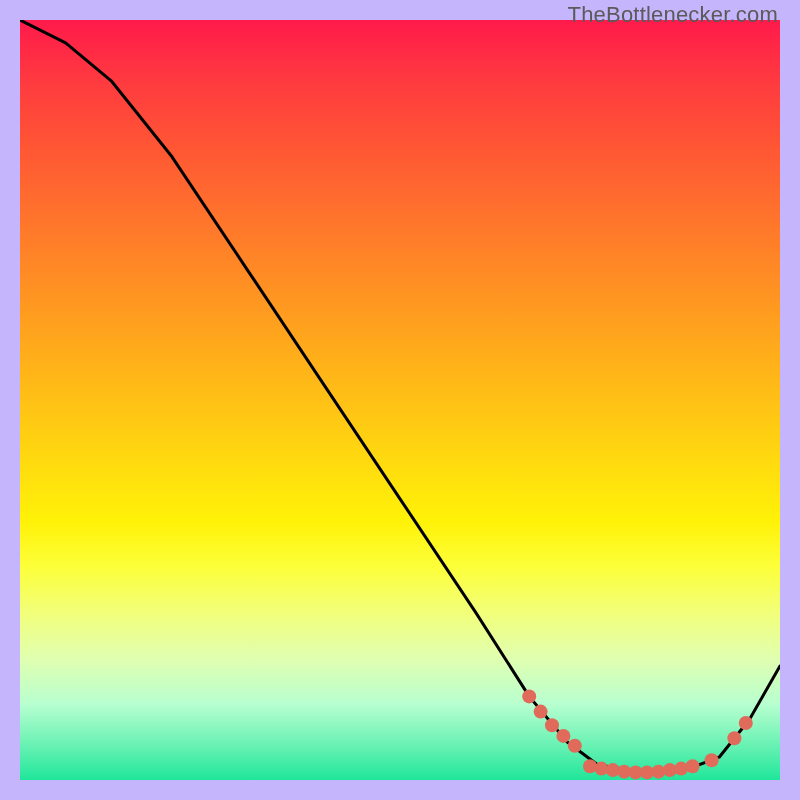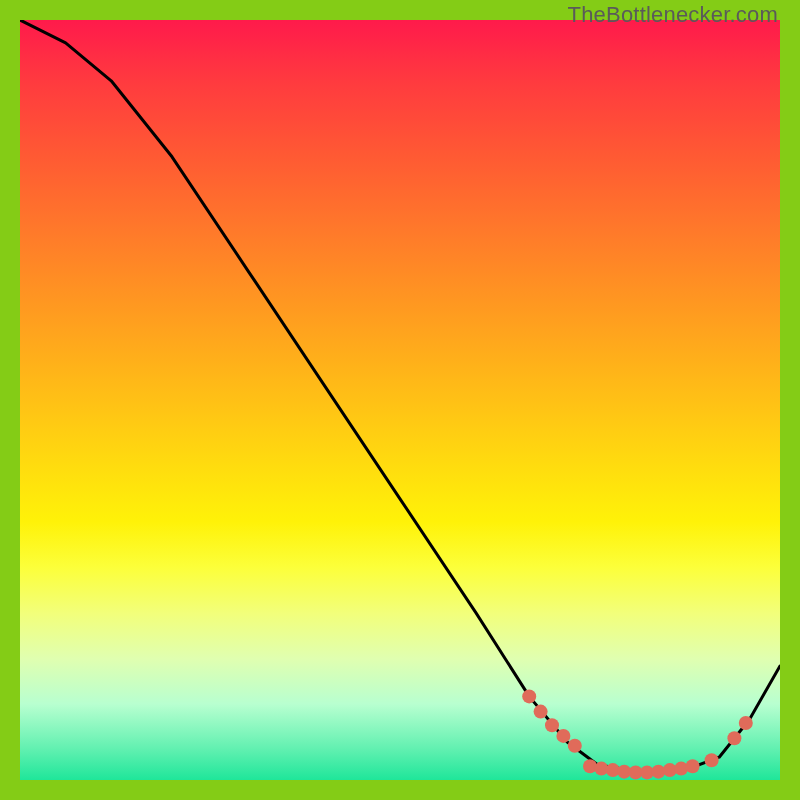--- a/index.html
+++ b/index.html
@@ -8,21 +8,21 @@
     width: 800px;
     height: 800px;
     background: #000;
     overflow: hidden;
     font-family: Arial, Helvetica, sans-serif;
   }
   .frame {
     position: relative;
     width: 800px;
     height: 800px;
-    background: #84cc16;
+    background: #c4b5fd;
   }
   .plot {
     position: absolute;
     left: 20px;
     top: 20px;
     width: 760px;
     height: 760px;
     background: linear-gradient(to bottom,
       #ff1a4b 0%,
       #ff3a3f 8%,

